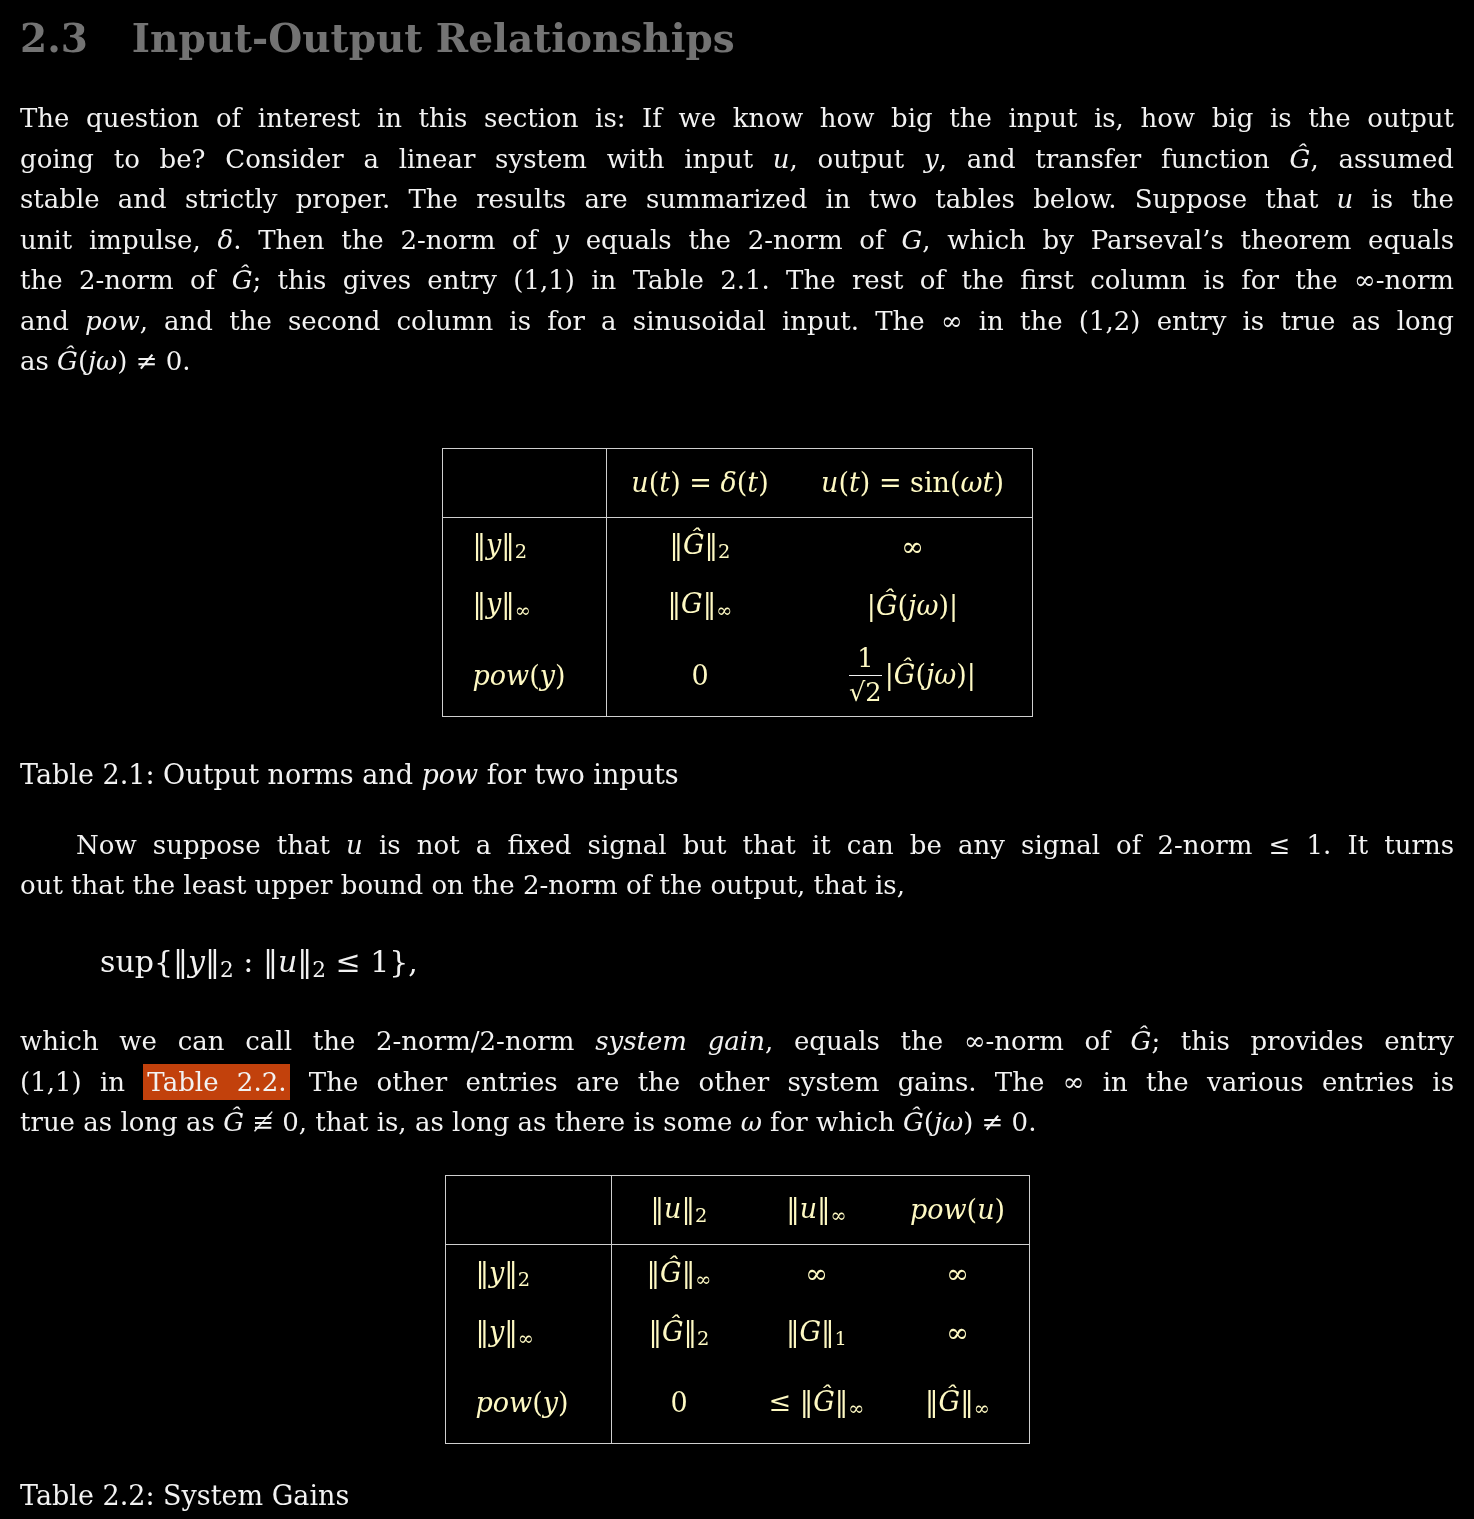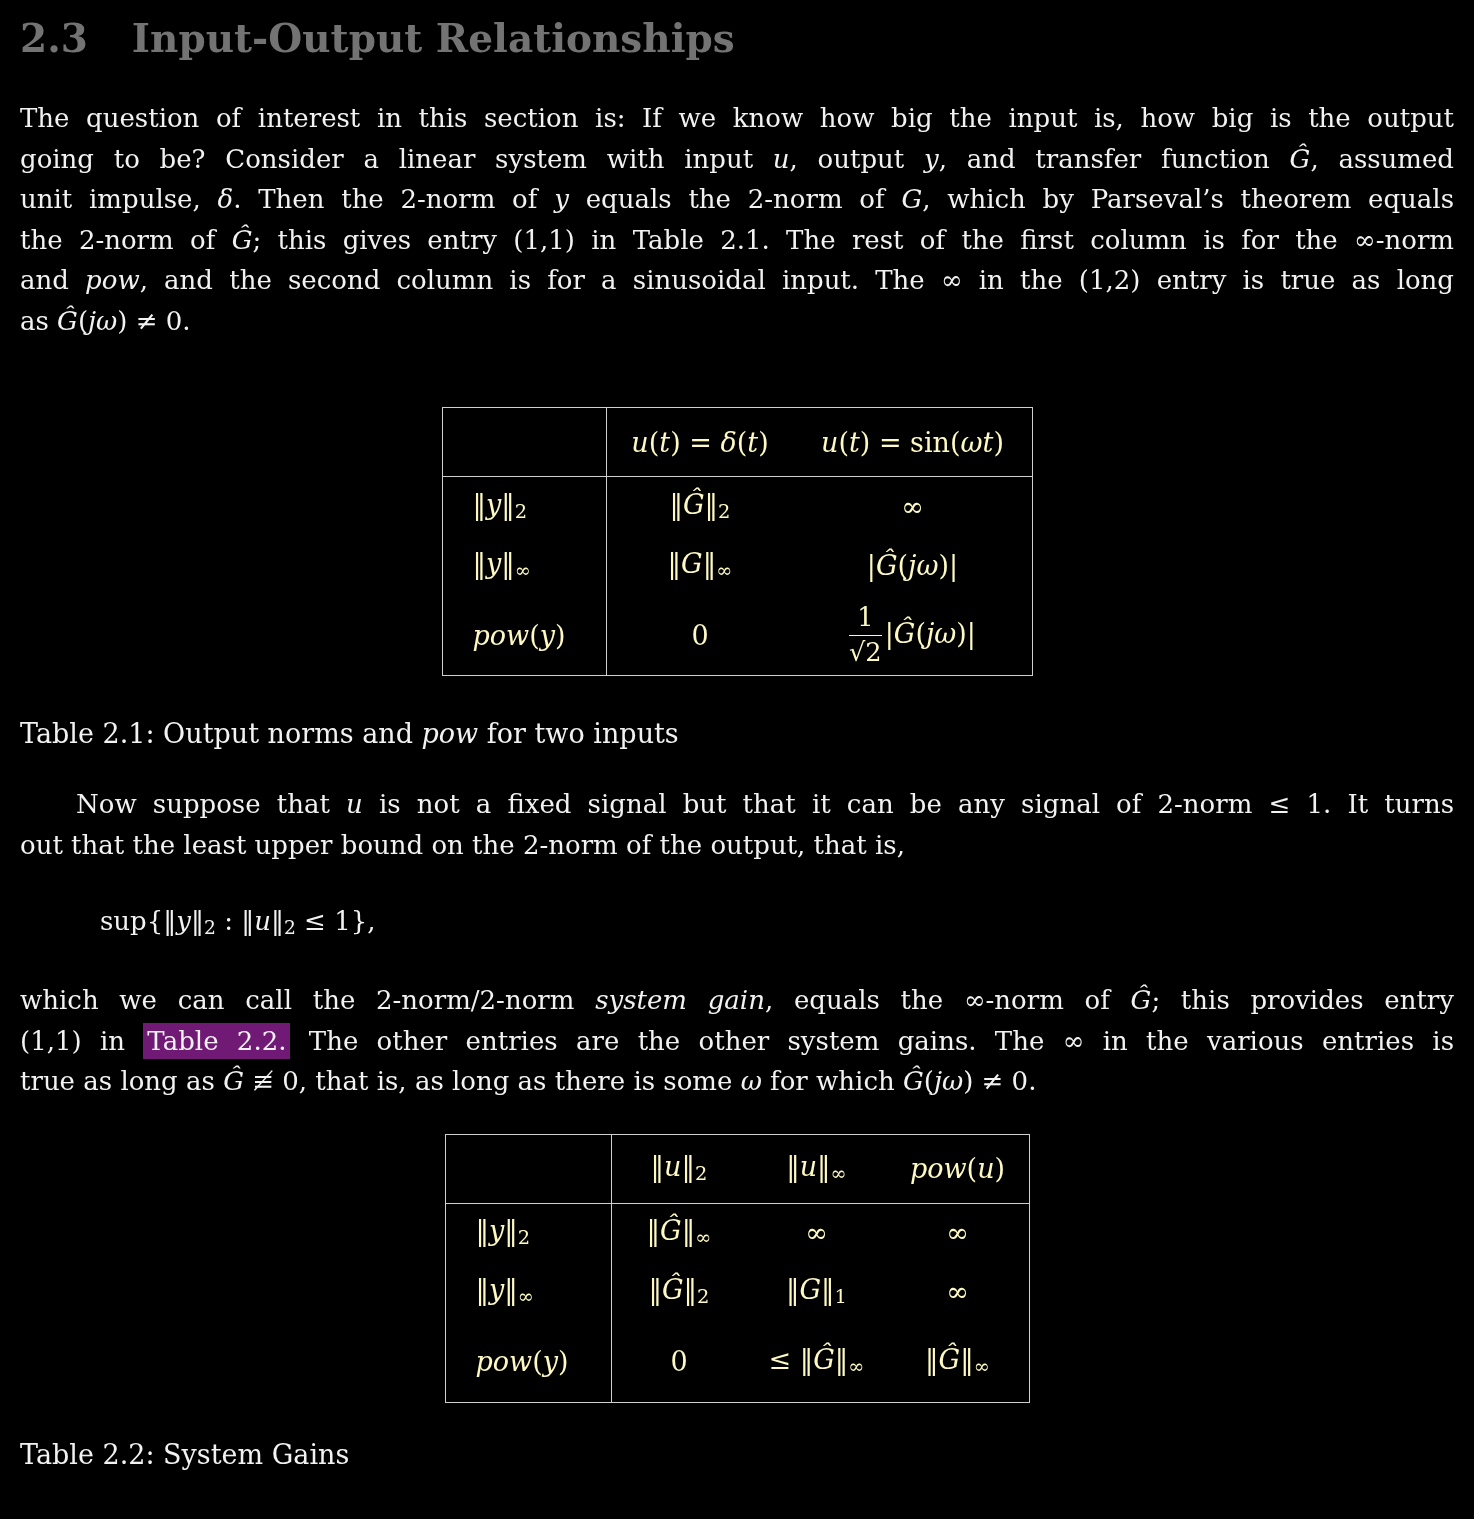--- a/index.html
+++ b/index.html
@@ -23,30 +23,30 @@
   .para{width:1434px;font-size:26px;line-height:40.5px;}
   .pline{
     text-align:justify;
     text-align-last:justify;
   }
   .pline.last{text-align-last:auto;}
   .pline.indent{text-indent:56px;}
   .it{font-style:italic;}
   .sub{font-size:0.72em;vertical-align:-0.22em;}
   .hl{
-    background:#701a75;
+    background:#c2410c;
     padding:3px 4px;
   }
   .para1{margin-top:36px;}
   .para2{margin-top:30px;}
   .para3{margin-top:32px;}
   .equation{
     margin-top:36px;
     margin-left:80px;
-    font-size:26px;
+    font-size:30px;
     line-height:40px;
   }
   .tablewrap1{margin-top:66px;}
   .tablewrap2{margin-top:32px;}
   table.mtable{
     border-collapse:collapse;
     margin:0 auto;
     font-size:27px;
     color:#fef9c3;
     border:1.5px solid #cfcfcf;
@@ -94,20 +94,21 @@
 </head>
 <body>
 
 <h1 class="section-heading">
   <span class="hnum">2.3</span><span class="htitle">Input-Output Relationships</span>
 </h1>
 
 <div class="para para1">
   <div class="pline"><span>The question of interest in this section is: If we know how big the input is, how big is the output</span></div>
   <div class="pline"><span>going to be? Consider a linear system with input </span><span class="it">u</span><span>, output </span><span class="it">y</span><span>, and transfer function </span><span class="it">Ĝ</span><span>, assumed</span></div>
+  <div class="pline"><span>stable and strictly proper. The results are summarized in two tables below. Suppose that </span><span class="it">u</span><span> is the</span></div>
   <div class="pline"><span>unit impulse, </span><span class="it">δ</span><span>. Then the 2-norm of </span><span class="it">y</span><span> equals the 2-norm of </span><span class="it">G</span><span>, which by Parseval’s theorem equals</span></div>
   <div class="pline"><span>the 2-norm of </span><span class="it">Ĝ</span><span>; this gives entry (1,1) in Table 2.1. The rest of the first column is for the ∞-norm</span></div>
   <div class="pline"><span>and </span><span class="it">pow</span><span>, and the second column is for a sinusoidal input. The ∞ in the (1,2) entry is true as long</span></div>
   <div class="pline last"><span>as </span><span class="it">Ĝ</span><span>(</span><span class="it">jω</span><span>) ≠ 0.</span></div>
 </div>
 
 <div class="tablewrap1">
   <table class="mtable t1">
     <tbody>
       <tr class="head">

